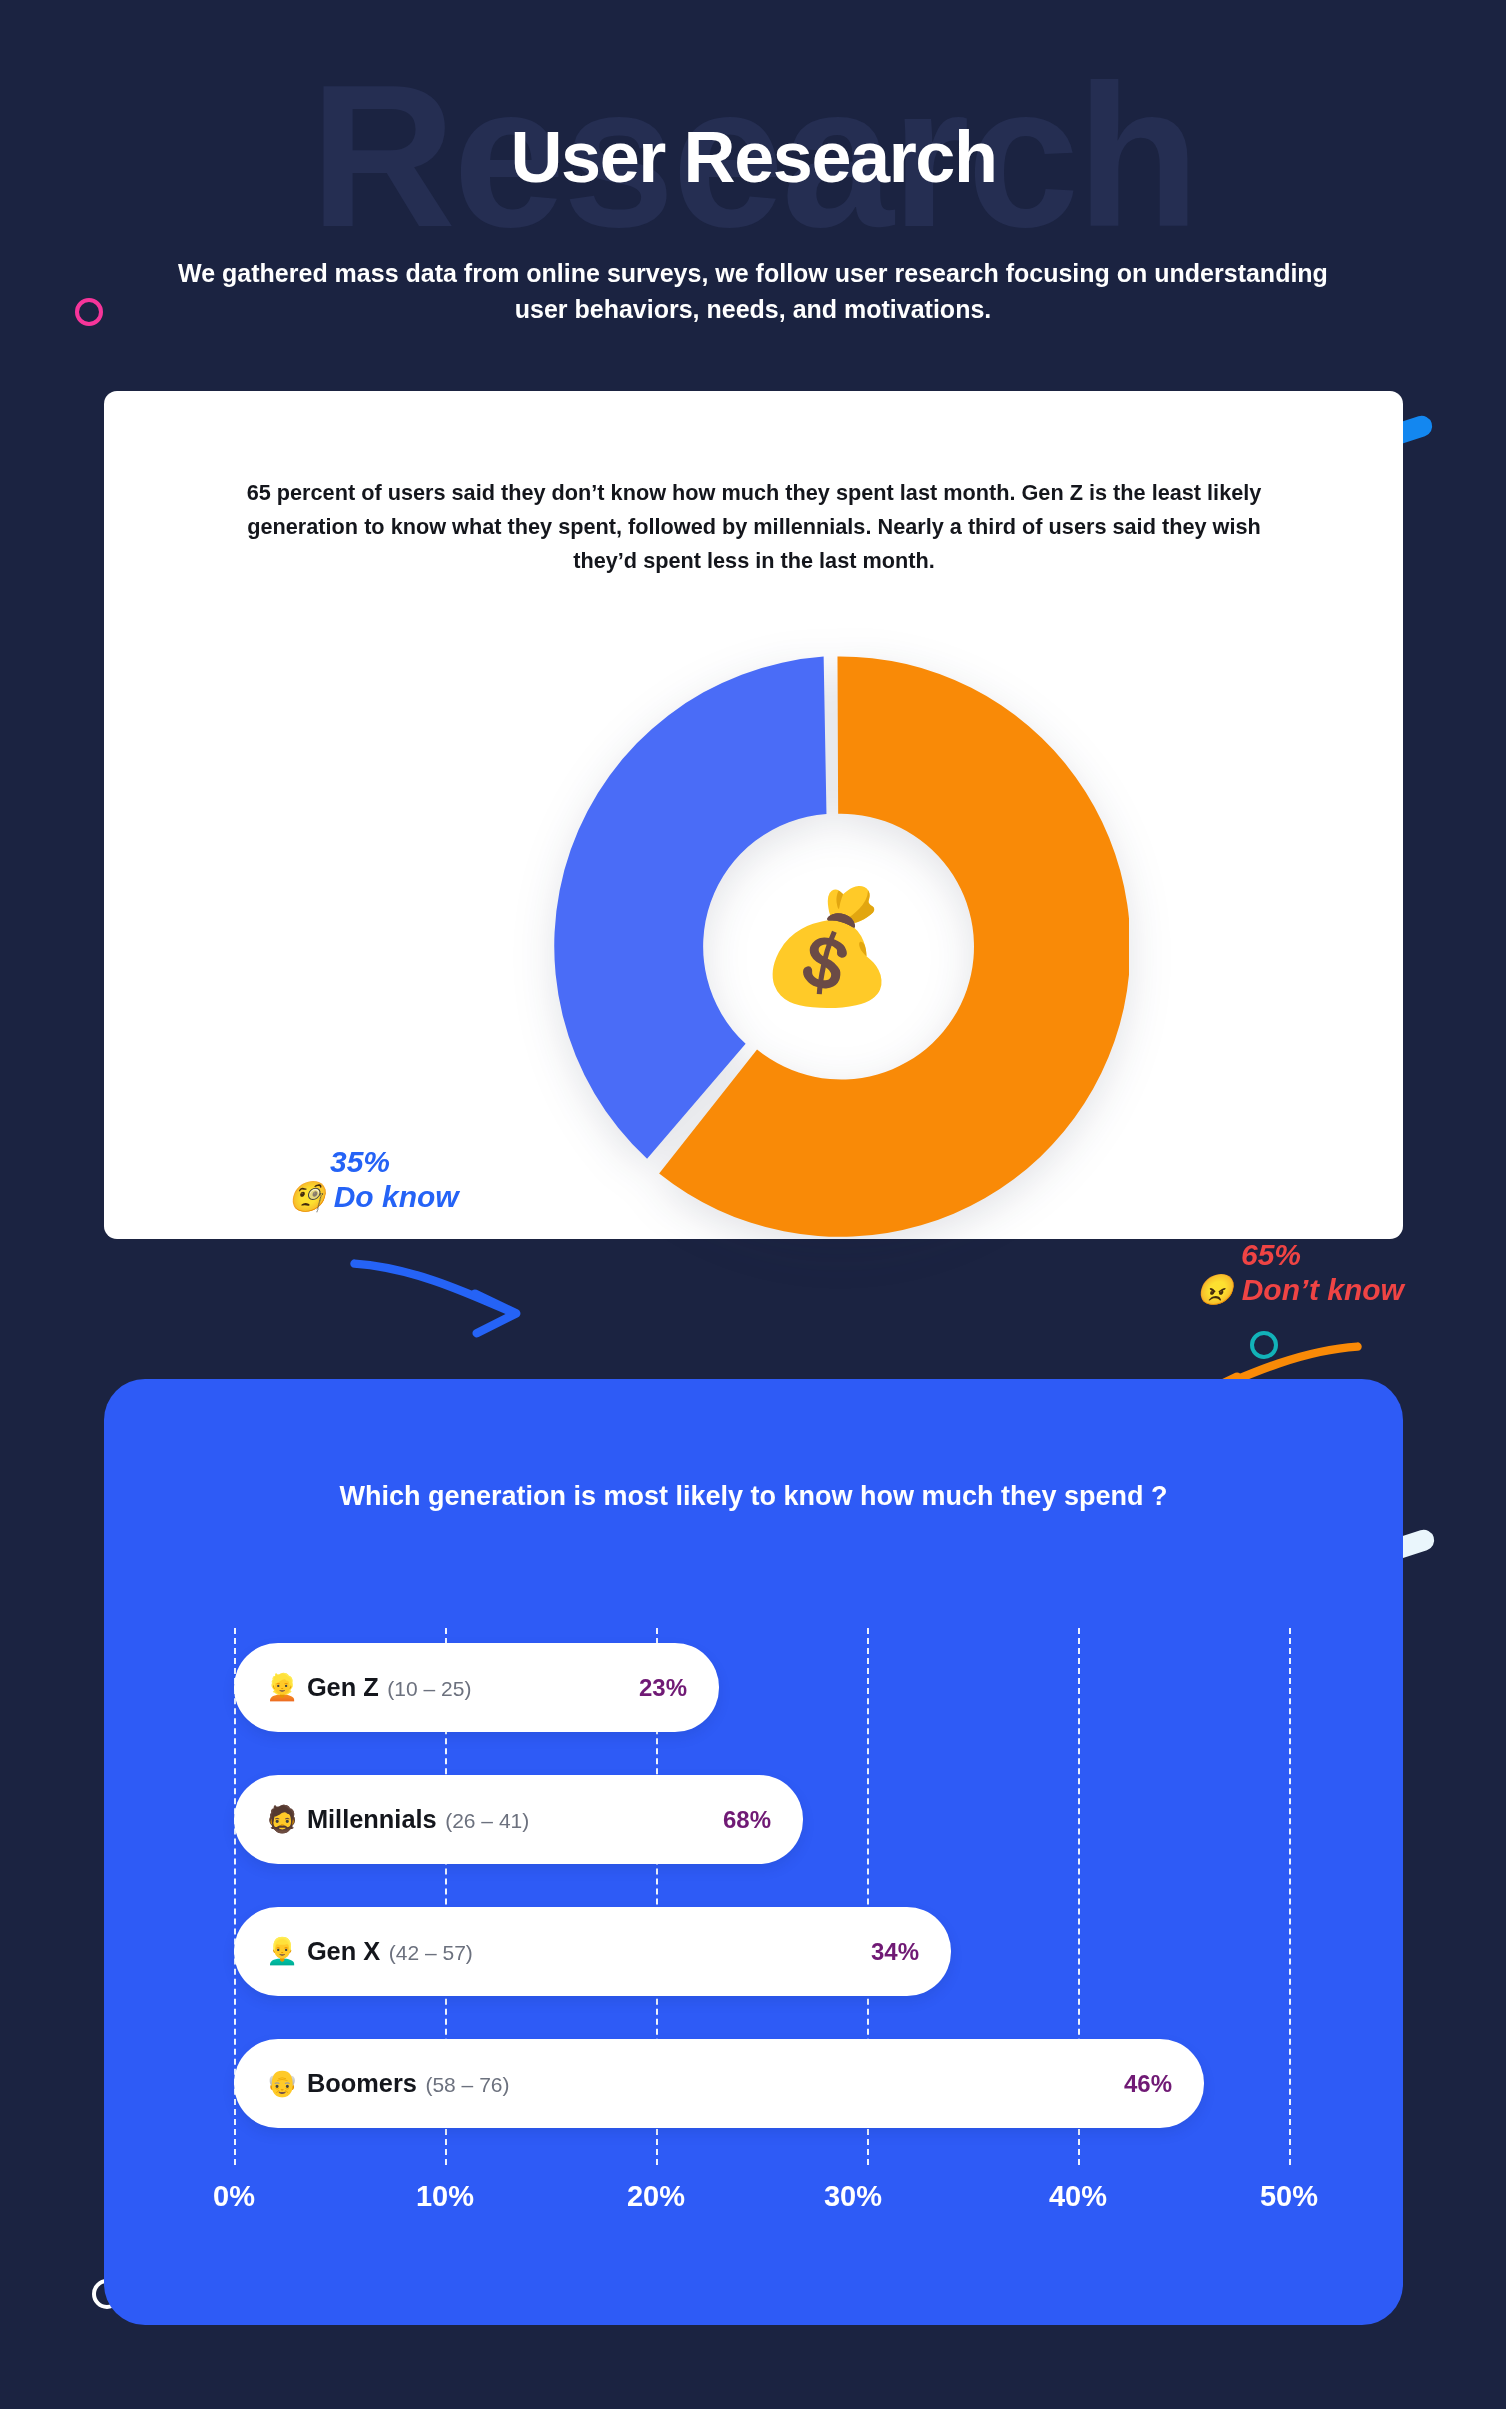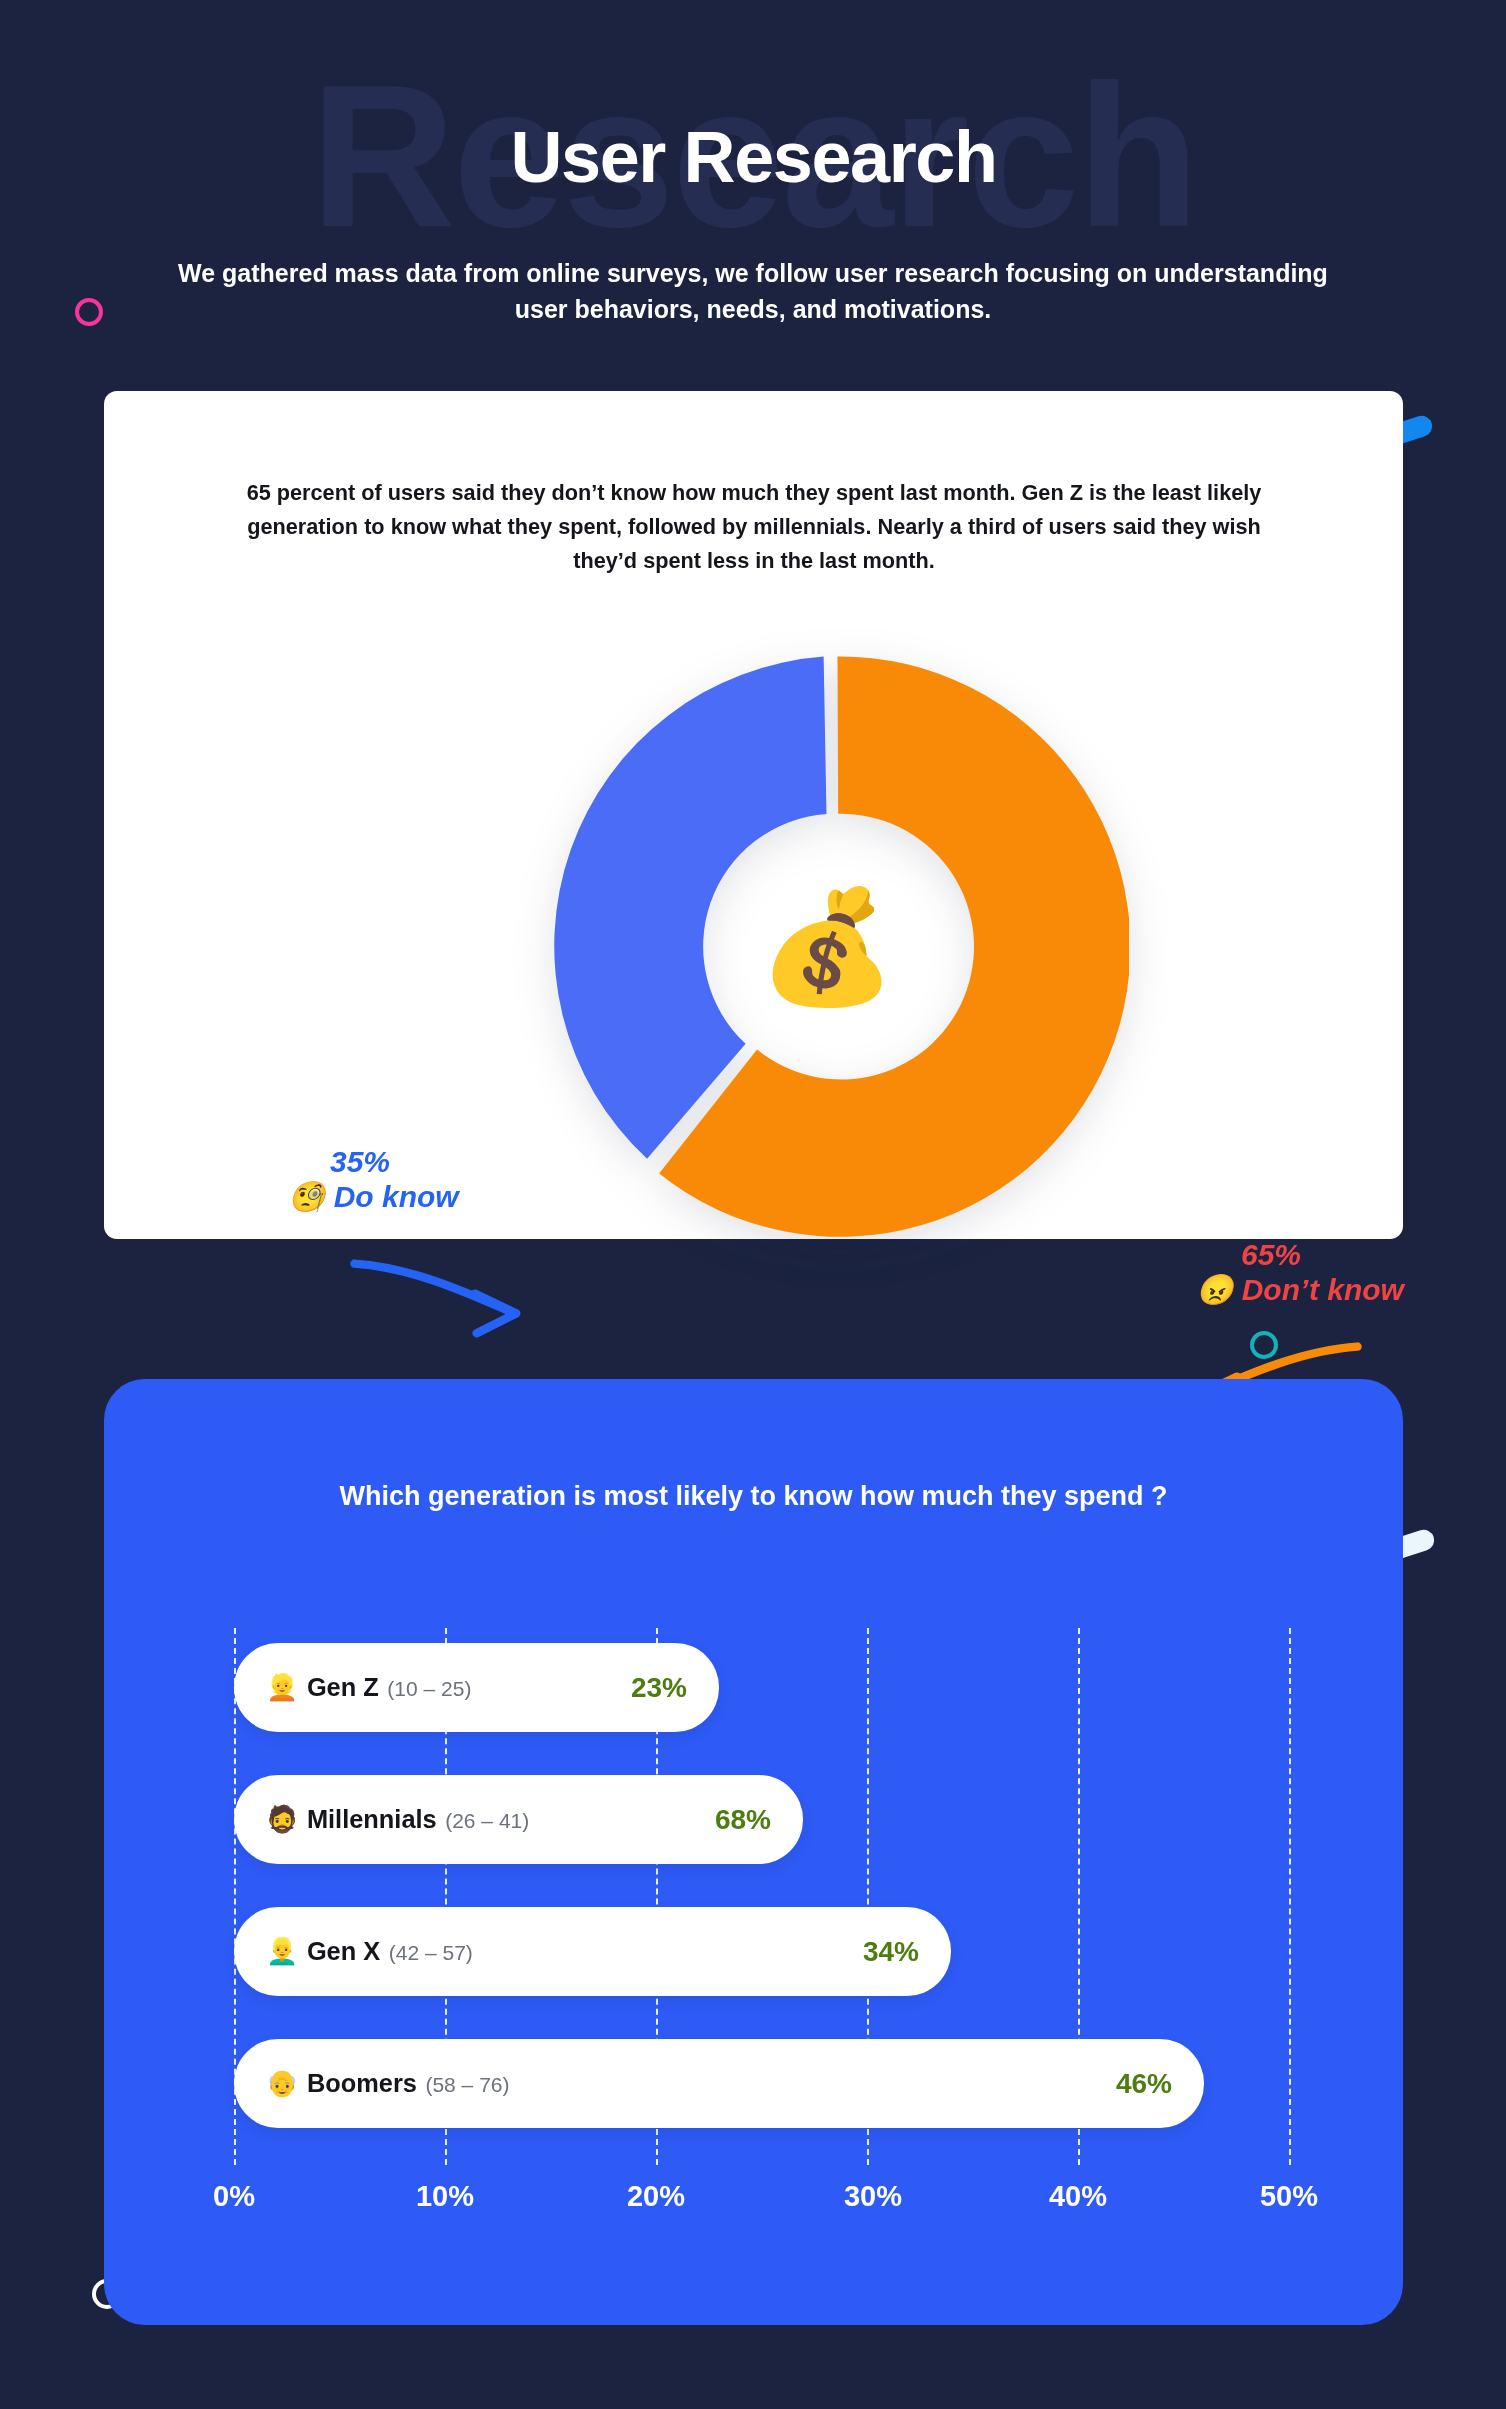--- a/index.html
+++ b/index.html
@@ -96,21 +96,21 @@
     position:absolute; left:0; top:7.5px; height:89px;
     background:#FFFFFF; border-radius:44px;
     display:flex; align-items:center; justify-content:space-between;
     padding:0 32px;
     box-shadow:0 5.6px 13px rgba(10,25,80,0.10);
   }
   .bar-label { display:flex; align-items:baseline; gap:8.5px; white-space:nowrap; }
   .bar-emoji { font-size:26px; line-height:1; }
   .bar-name  { font-size:25.4px; font-weight:bold; color:#14161C; }
   .bar-range { font-size:21px; font-weight:normal; color:#6C717E; }
-  .bar-value { font-size:28px; font-weight:bold; color:#4d7c0f; }
+  .bar-value { font-size:24px; font-weight:bold; color:#701a75; }
 
   .xaxis { position:absolute; left:0; top:552px; width:1055px; height:56px; }
   .xtick {
     position:absolute; top:0; transform:translateX(-50%);
     font-size:29px; font-weight:bold; color:#FFFFFF; white-space:nowrap;
   }
 </style>
 </head>
 <body>
 
@@ -211,21 +211,21 @@
                 <span class="bar-range">(58 – 76)</span>
               </div>
               <span class="bar-value">46%</span>
             </div>
           </div>
         </div>
       <div class="xaxis">
           <div class="xtick" style="left: 0px;">0%</div>
           <div class="xtick" style="left: 211px;">10%</div>
           <div class="xtick" style="left: 422px;">20%</div>
-          <div class="xtick" style="left: 639px;">30%</div>
+          <div class="xtick" style="left: 619px;">30%</div>
           <div class="xtick" style="left: 844px;">40%</div>
           <div class="xtick" style="left: 1055px;">50%</div>
         </div>
     </div>
   </div>
 
 </div>
 
 
 </body></html>

